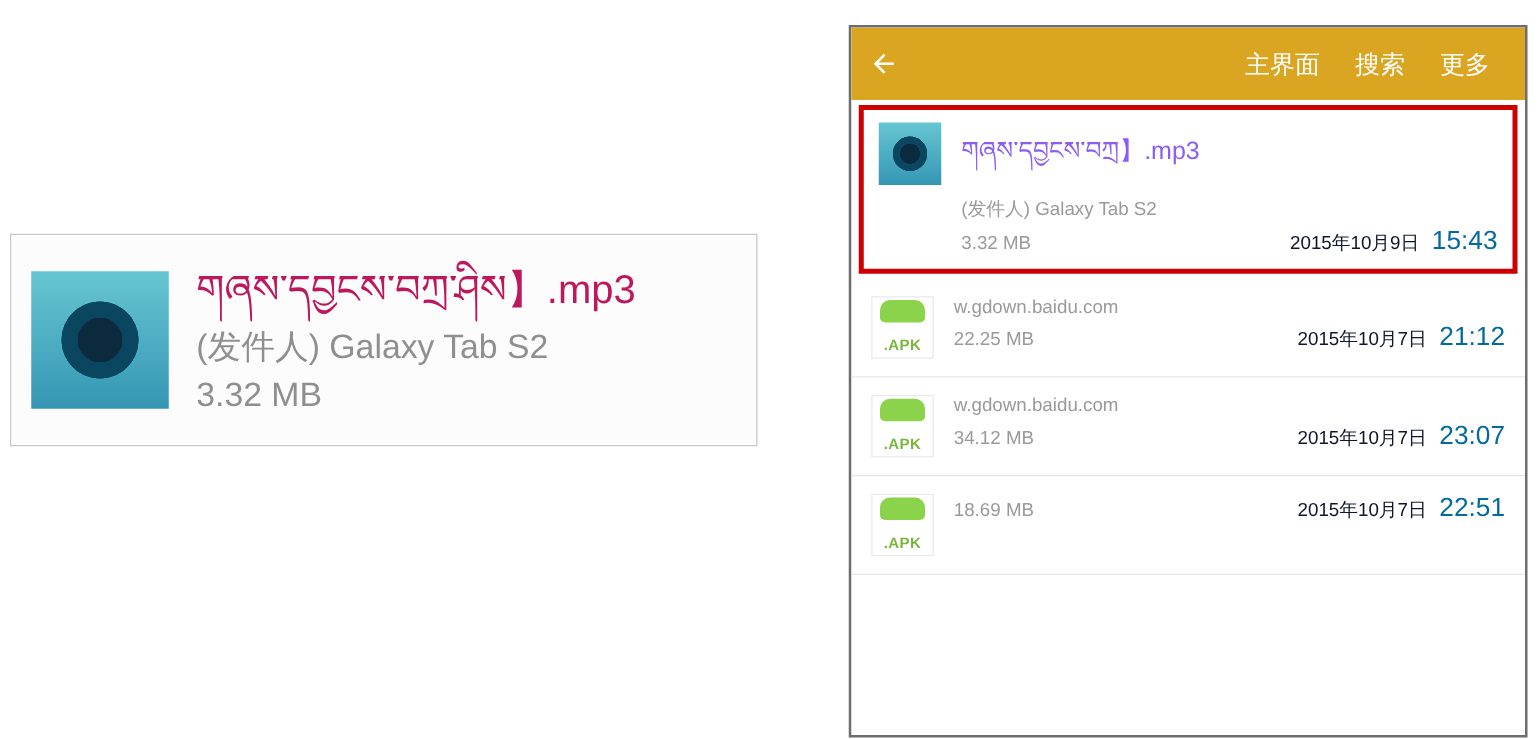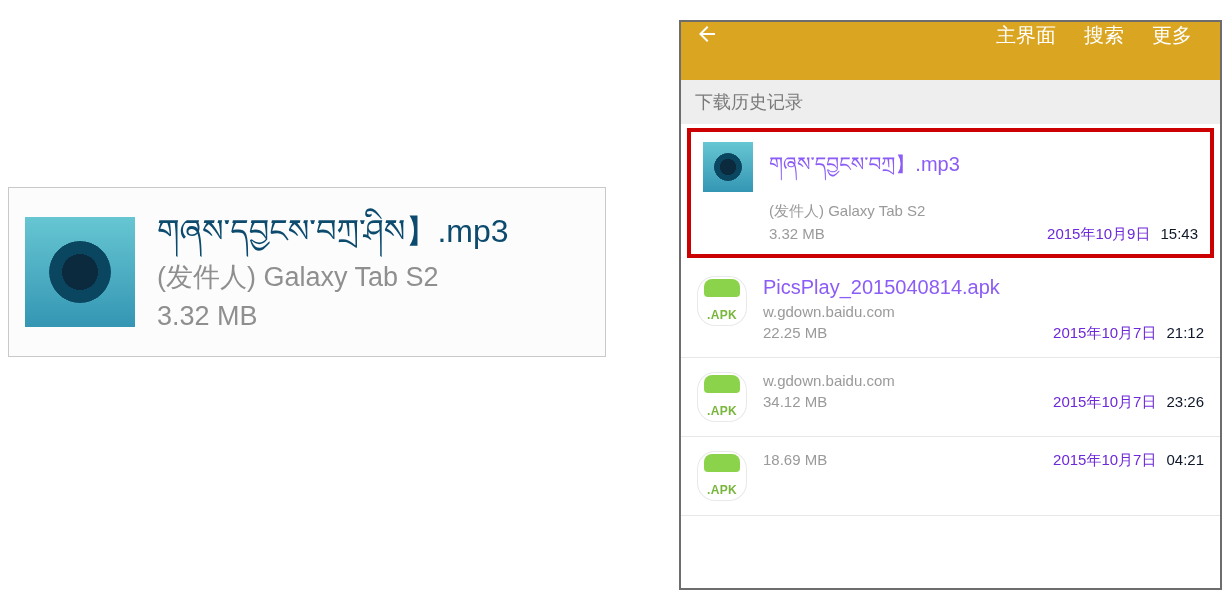--- a/index.html
+++ b/index.html
@@ -36,21 +36,21 @@
       justify-content: center;
     }
     .zoom-thumb::after {
       content: "";
       width: 62px;
       height: 62px;
       border-radius: 50%;
       background: radial-gradient(circle at center, #0b2a3d 0 18px, #0b4660 18px 31px, transparent 31px);
     }
     .zoom-info { flex: 1; }
-    .zoom-title { font-size: 32px; color: #0c4a6e; font-weight: 400; line-height: 1.2; margin-bottom: 8px; }
+    .zoom-title { font-size: 32px; color: #be185d; font-weight: 400; line-height: 1.2; margin-bottom: 8px; }
     .zoom-sender { font-size: 27px; color: #8f8f8f; margin-bottom: 6px; }
     .zoom-size { font-size: 27px; color: #8f8f8f; }
     
     
     .connector {
       position: absolute;
       left: 606px;
       top: 190px;
       width: 82px;
       height: 1px;
@@ -69,20 +69,21 @@
       display: flex;
       flex-direction: column;
       overflow: hidden;
     }
     
     .appbar {
       height: 58px;
       background: #daa520;
       color: #fff;
       display: flex;
+      align-items: center;
       padding: 0 14px;
     }
     .back-arrow {
       width: 24px; height: 24px;
       margin-right: 8px;
     }
     .appbar-spacer { flex: 1; }
     .appbar-btn {
       color: #fff;
       font-size: 20px;
@@ -123,21 +124,21 @@
     }
     .item-thumb.music::after {
       content: "";
       width: 28px;
       height: 28px;
       border-radius: 50%;
       background: radial-gradient(circle at center, #0b2a3d 0 8px, #0b4660 8px 14px, transparent 14px);
     }
     .item-thumb.apk {
       background: #fff;
-      border-radius: 18px;
+      border-radius: 0;
       display: flex;
       align-items: flex-end;
       justify-content: center;
       padding-bottom: 4px;
       box-shadow: inset 0 0 0 1px #e9e9e9;
     }
     .apk-badge {
       font-size: 12px;
       color: #78b63c;
       font-weight: 600;
@@ -155,22 +156,22 @@
       background: #8bd34a;
       border-radius: 8px 8px 4px 4px;
     }
     
     .item-body { flex: 1; min-width: 0; }
     .item-title { font-size: 20px; color: #8b5cf6; margin-bottom: 4px; }
     .item-sub { font-size: 15px; color: #9a9a9a; margin-bottom: 4px; }
     .item-row { display: flex; align-items: baseline; }
     .item-size { font-size: 15px; color: #9a9a9a; }
     .item-spacer { flex: 1; }
-    .item-date { font-size: 15px; color: #6d28d9; margin-right: 10px; }
-    .item-time { font-size: 15px; color: #0f172a; }
+    .item-date { font-size: 15px; color: #0f172a; margin-right: 10px; }
+    .item-time { font-size: 21px; color: #0369a1; }
     
   </style>
 </head>
 <body>
 
 <div class="zoom-panel">
   <div class="zoom-thumb"></div>
   <div class="zoom-info">
     <div class="zoom-title">གཞས་དབྱངས་བཀྲ་ཤིས】.mp3</div>
     <div class="zoom-sender">(发件人) Galaxy Tab S2</div>
@@ -189,21 +190,20 @@
       <svg viewBox="0 0 24 24" width="24" height="24">
           <path d="M20 11H7.8l5.6-5.6L12 4l-8 8 8 8 1.4-1.4L7.8 13H20z" fill="#ffffff"></path>
         </svg>
     </span>
     <span class="appbar-spacer"></span>
     <span class="appbar-btn">主界面</span>
     <span class="appbar-btn">搜索</span>
     <span class="appbar-btn">更多</span>
   </div>
 
-  <div class="section-header">下载历史记录</div>
 
   <div class="list">
 
     <div class="list-item highlight">
       <div class="item-thumb music"></div>
       <div class="item-body">
         <div class="item-title">གཞས་དབྱངས་བཀྲ】.mp3</div>
         <div class="item-sub">(发件人) Galaxy Tab S2</div>
         <div class="item-row">
           <span class="item-size">3.32 MB</span>
@@ -213,21 +213,20 @@
         </div>
       </div>
     </div>
 
     <div class="list-item">
       <div class="item-thumb apk">
         <div class="apk-top"></div>
         <span class="apk-badge">.APK</span>
       </div>
       <div class="item-body">
-        <div class="item-title">PicsPlay_2015040814.apk</div>
         <div class="item-sub">w.gdown.baidu.com</div>
         <div class="item-row">
           <span class="item-size">22.25 MB</span>
           <span class="item-spacer"></span>
           <span class="item-date">2015年10月7日</span>
           <span class="item-time">21:12</span>
         </div>
       </div>
     </div>
 
@@ -235,34 +234,34 @@
       <div class="item-thumb apk">
         <div class="apk-top"></div>
         <span class="apk-badge">.APK</span>
       </div>
       <div class="item-body">
         <div class="item-sub">w.gdown.baidu.com</div>
         <div class="item-row">
           <span class="item-size">34.12 MB</span>
           <span class="item-spacer"></span>
           <span class="item-date">2015年10月7日</span>
-          <span class="item-time">23:26</span>
+          <span class="item-time">23:07</span>
         </div>
       </div>
     </div>
 
     <div class="list-item">
       <div class="item-thumb apk">
         <div class="apk-top"></div>
         <span class="apk-badge">.APK</span>
       </div>
       <div class="item-body">
         <div class="item-row">
           <span class="item-size">18.69 MB</span>
           <span class="item-spacer"></span>
           <span class="item-date">2015年10月7日</span>
-          <span class="item-time">04:21</span>
+          <span class="item-time">22:51</span>
         </div>
       </div>
     </div>
 
   </div>
 </div>
 
 </body></html>

